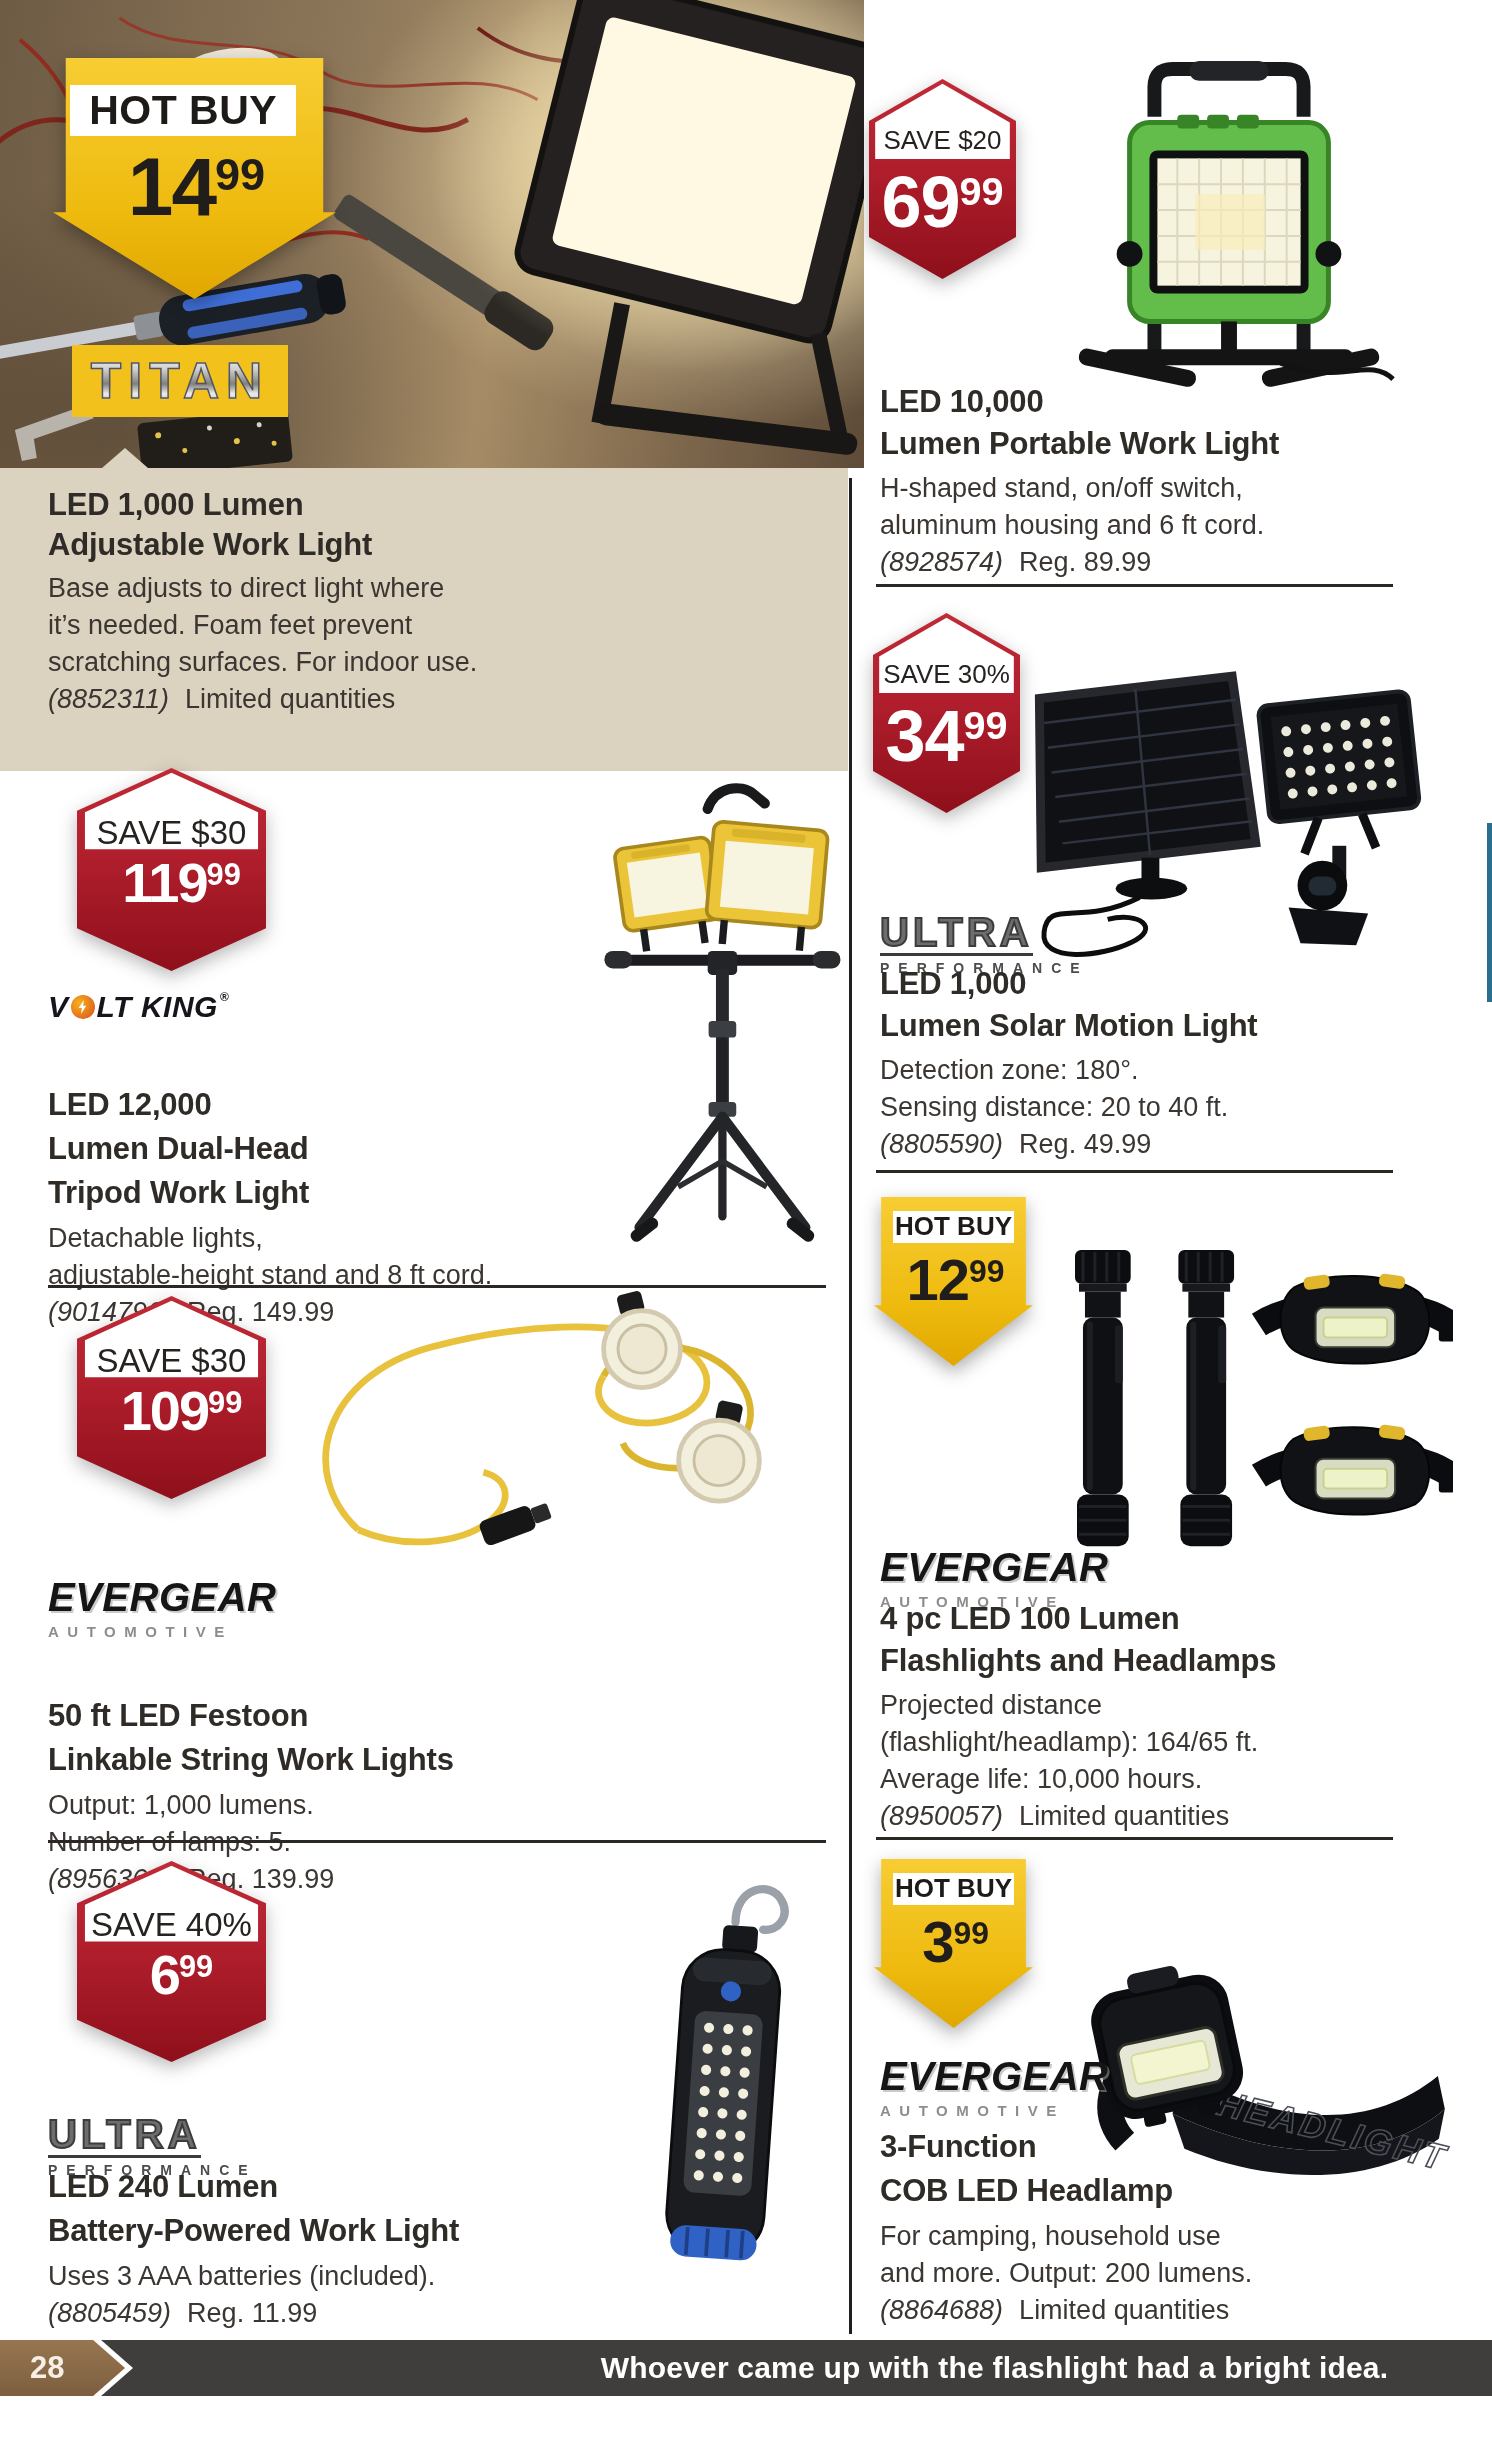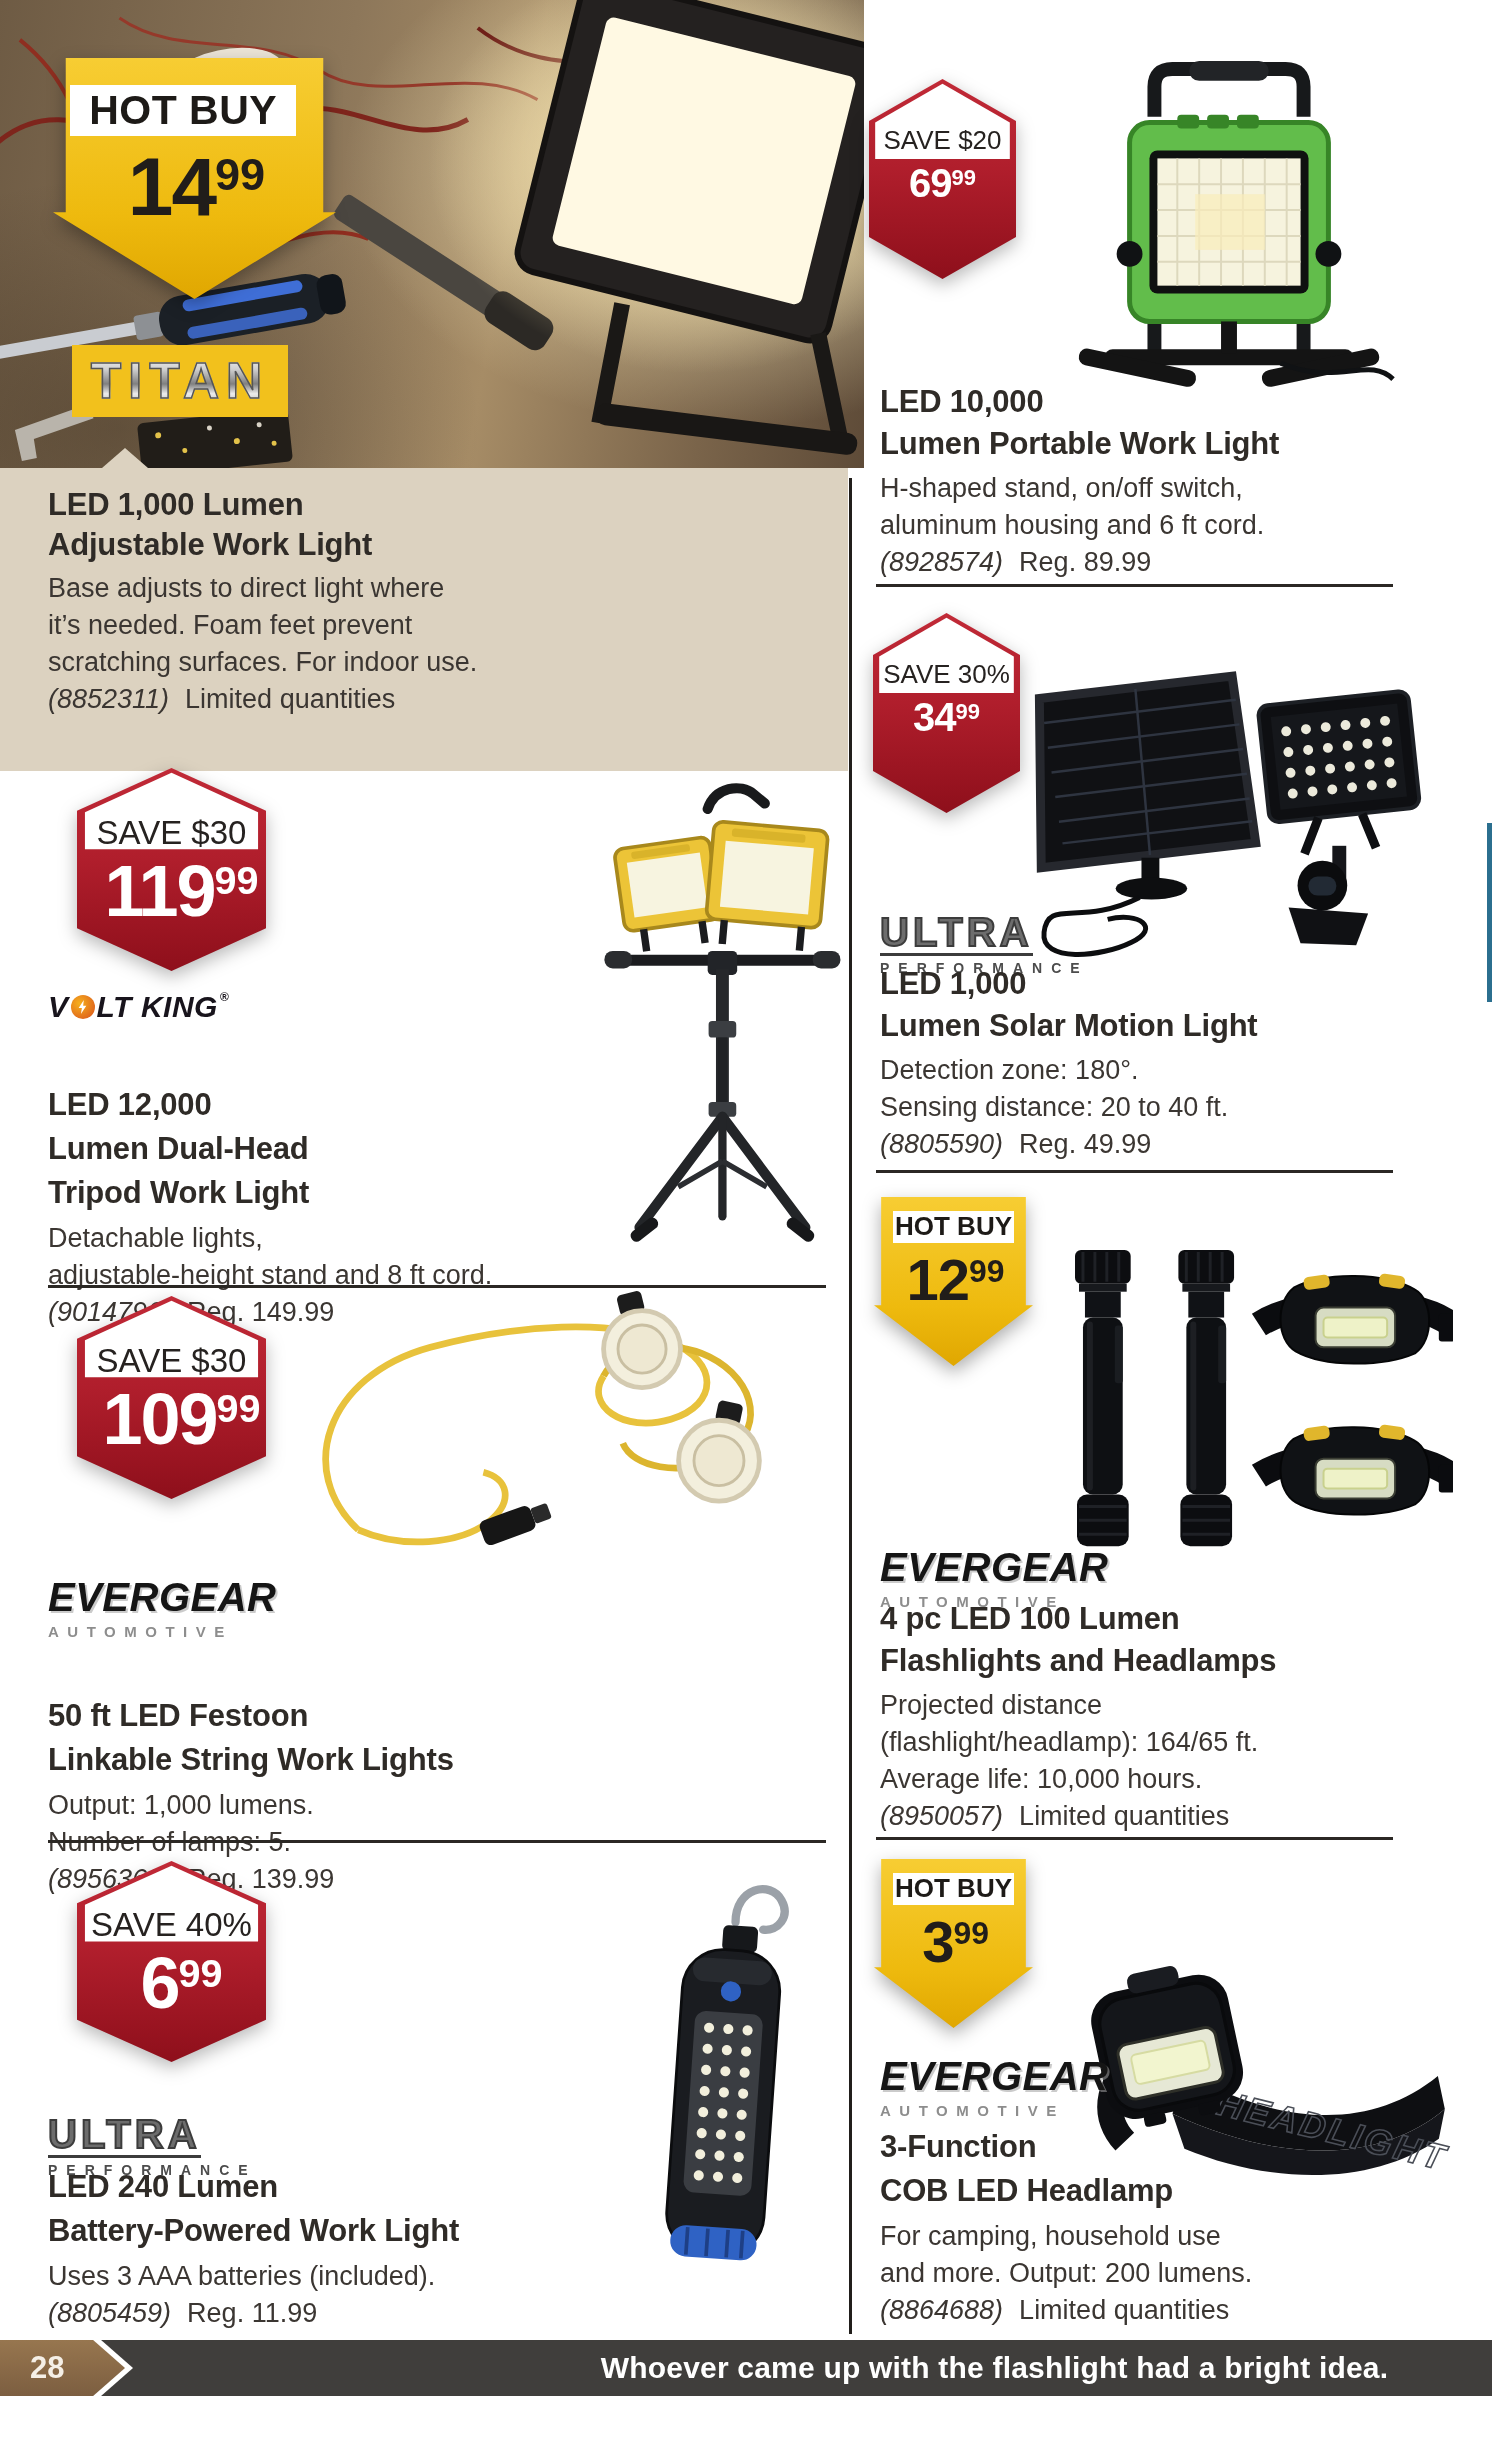--- a/index.html
+++ b/index.html
@@ -25,23 +25,23 @@
      background:linear-gradient(180deg,#c12a37 0%,#b01e2c 45%,#8e0f1b 100%);
      clip-path:polygon(50% 0%,100% 21%,100% 79%,50% 100%,0% 79%,0% 21%);}
   .save-badge .band{position:absolute;inset:0;background:#ffffff;
      clip-path:polygon(50% 2.4%,95.8% 21.8%,95.8% 40%,4.2% 40%,4.2% 21.8%);}
   .save-badge .band-label{position:absolute;left:0;right:0;text-align:center;
      font-weight:normal;color:#262220;}
   .save-badge .price{position:absolute;left:0;right:0;text-align:center;
      font-weight:bold;color:#ffffff;}
   .cents{font-size:55%;position:relative;top:-0.55em;letter-spacing:0;}
   .badge-lg .band-label{top:22.5%;font-size:33px;}
-  .badge-lg .price{top:40.5%;font-size:72px;letter-spacing:-2px;padding-left:20px;}
+  .badge-lg .price{top:40.5%;font-size:56px;letter-spacing:-2px;padding-left:20px;}
   .badge-sm .band-label{top:23%;font-size:26px;}
-  .badge-sm .price{top:41%;font-size:40px;letter-spacing:-1px;}
+  .badge-sm .price{top:41%;font-size:72px;letter-spacing:-1px;}
 
   
   .hotbuy-badge{position:absolute;filter:drop-shadow(0 7px 9px rgba(0,0,0,0.32));}
   .hotbuy-badge .arrow{position:absolute;inset:0;
      background:linear-gradient(180deg,#f7cd33 0%,#eeba0e 65%,#e0a701 100%);
      clip-path:polygon(4.5% 0,95.5% 0,95.5% 64%,100% 64%,50% 100%,0 64%,4.5% 64%);}
   .hotbuy-badge .hb-label{position:absolute;background:#ffffff;font-weight:bold;color:#1d1a17;
      display:flex;align-items:center;justify-content:center;}
   .hotbuy-badge .hb-price{position:absolute;left:4px;right:0;text-align:center;
      font-weight:bold;color:#211d1a;}

